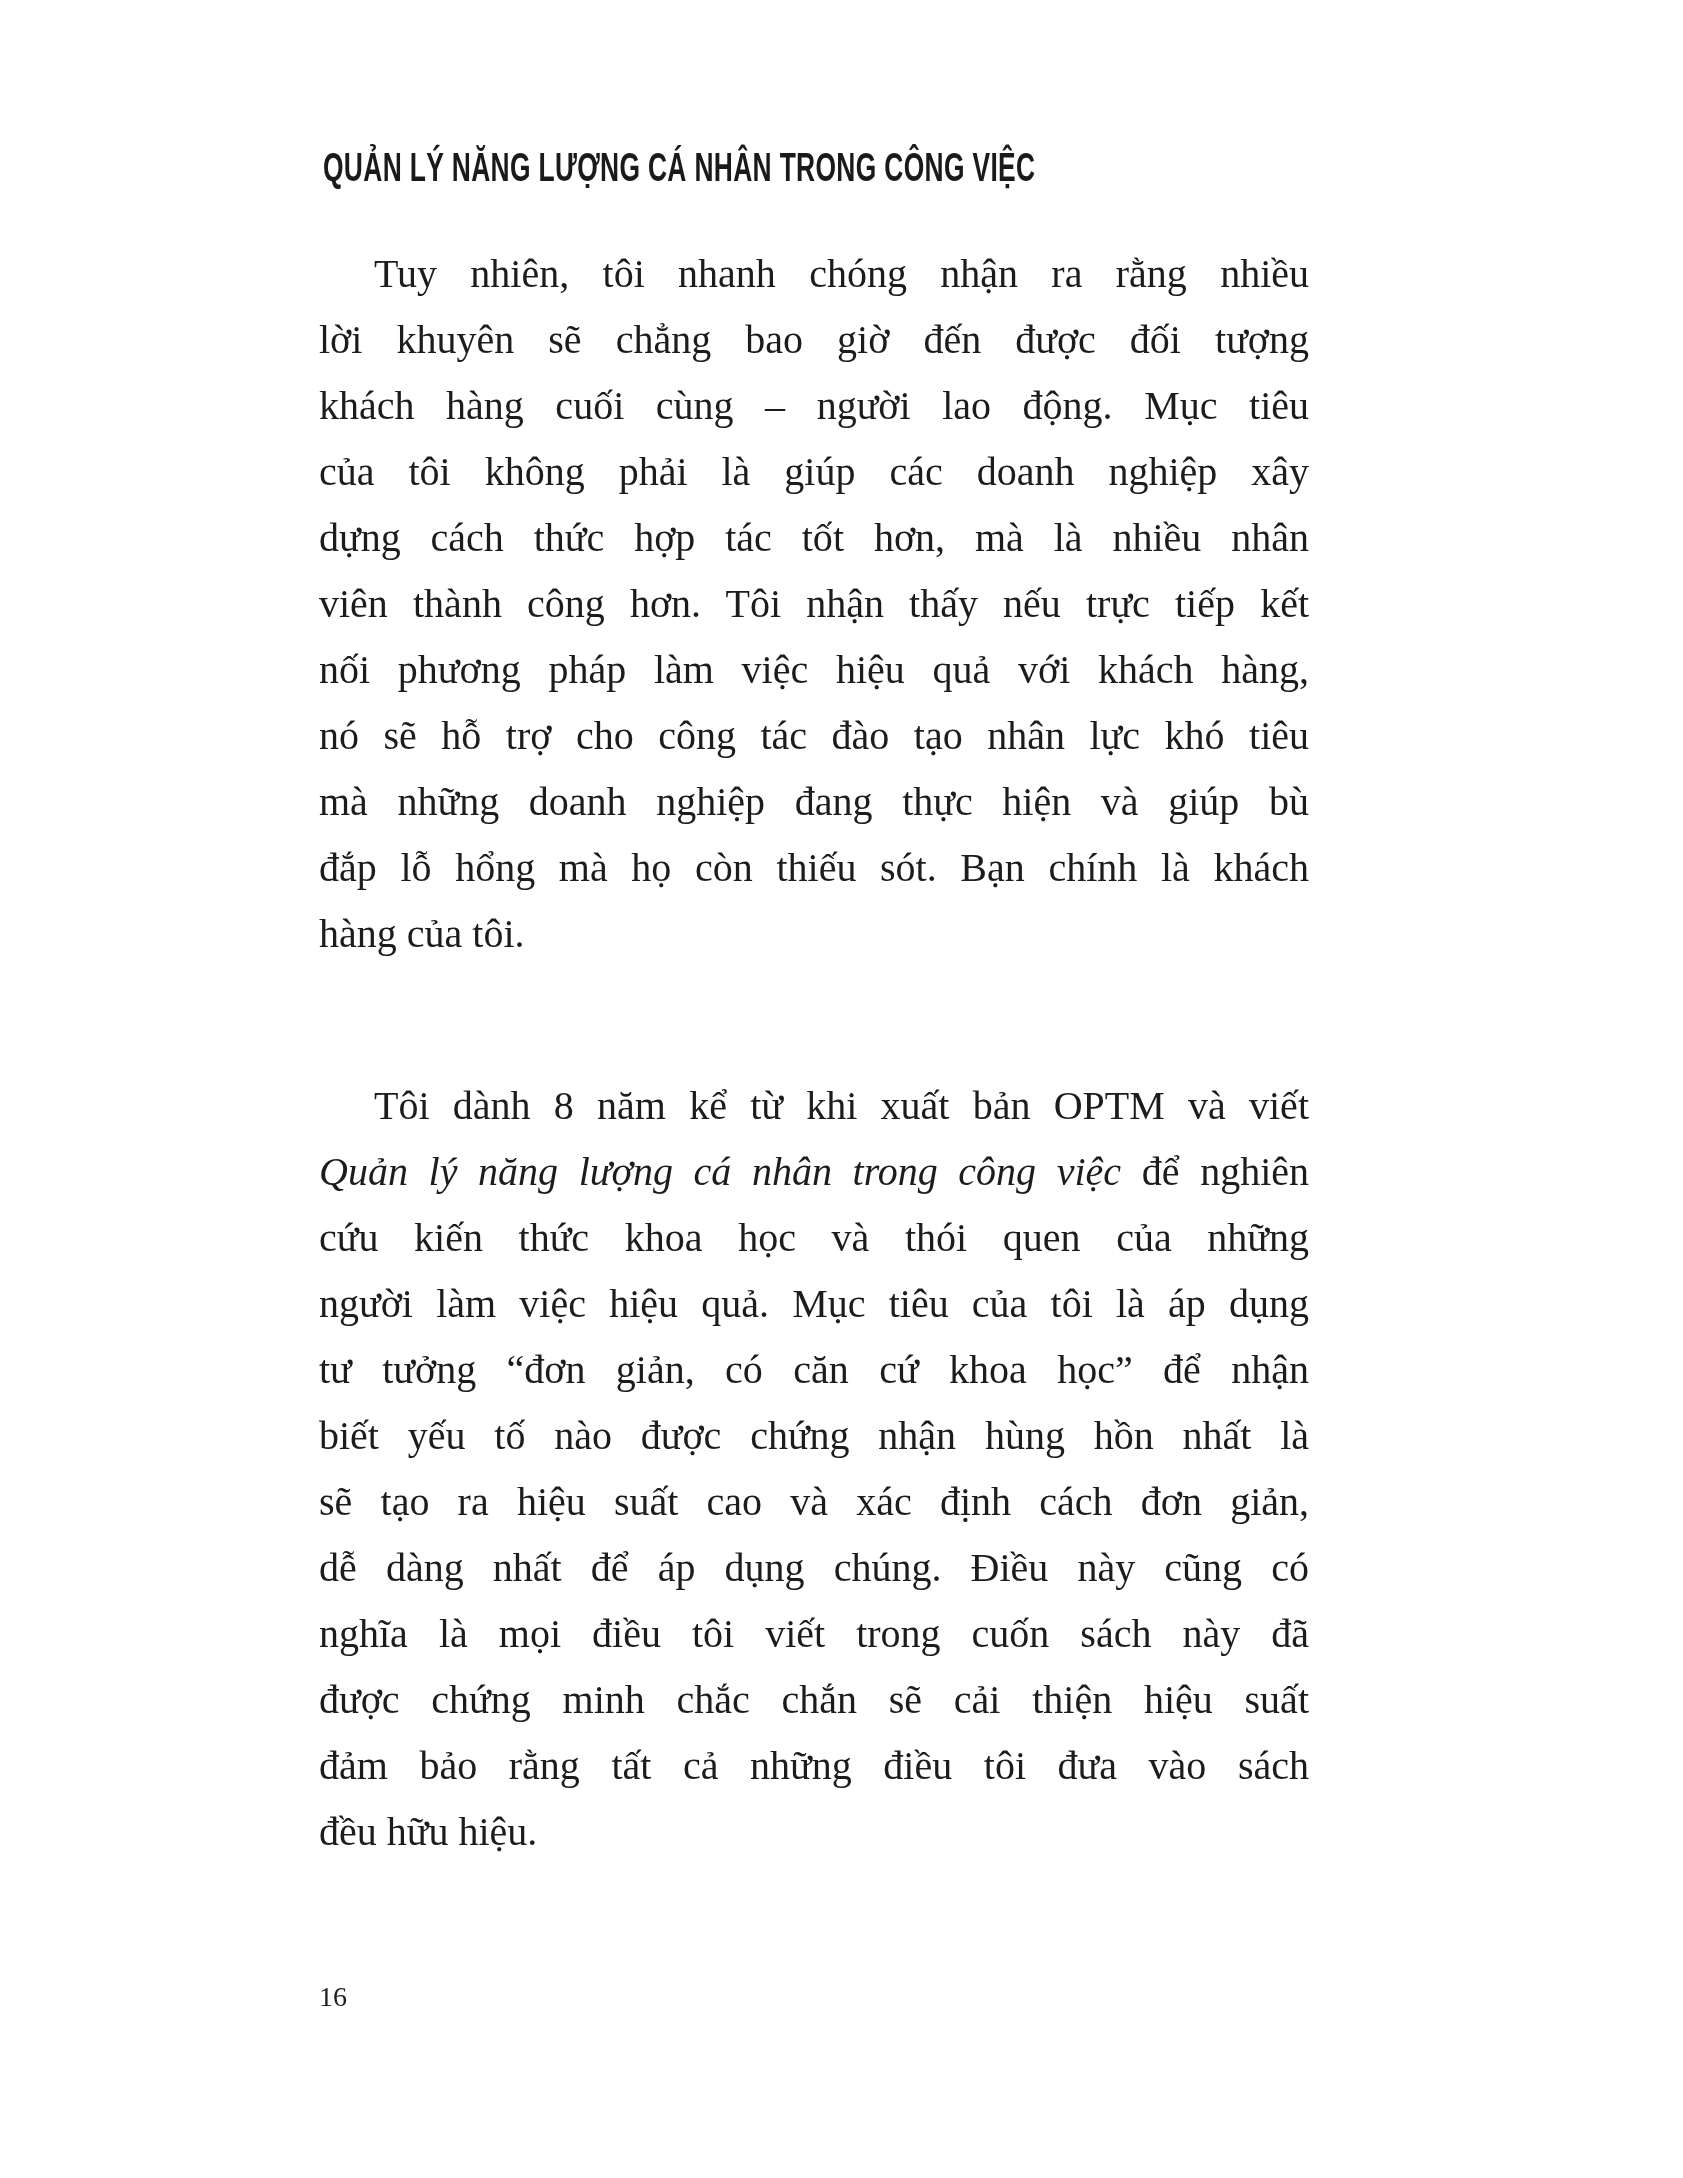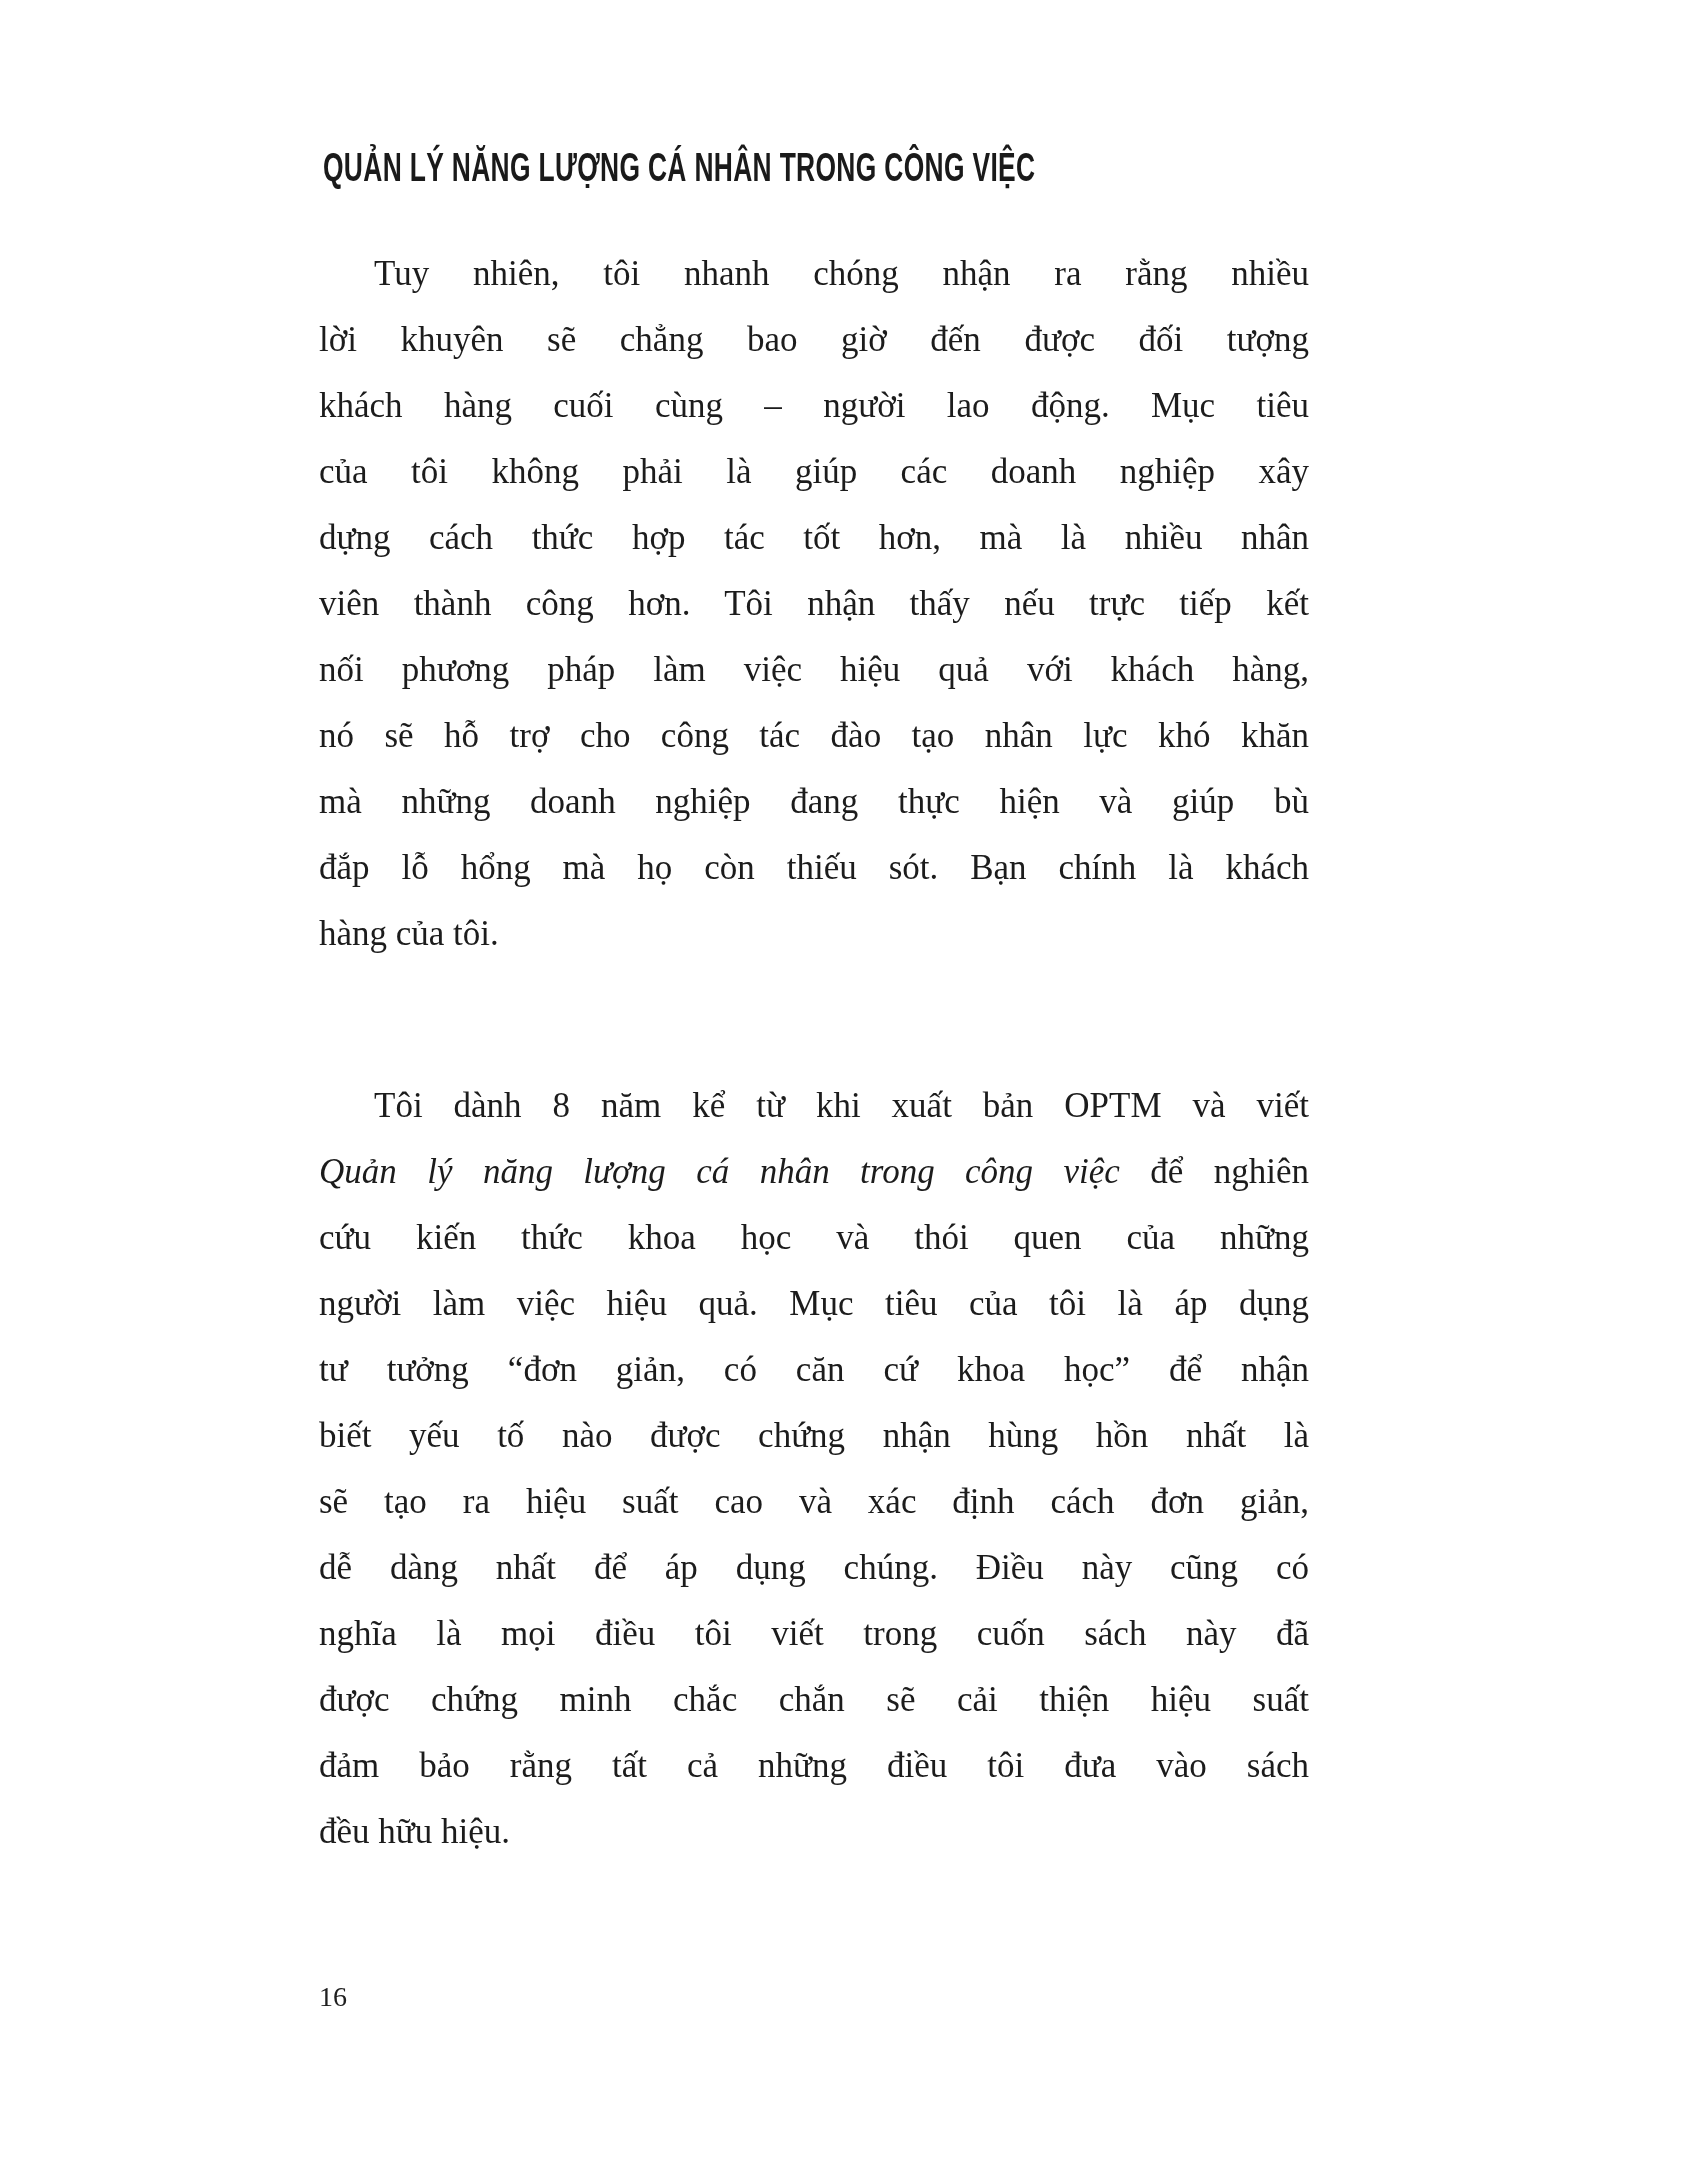--- a/index.html
+++ b/index.html
@@ -28,21 +28,21 @@
     white-space: nowrap;
     transform: scaleX(0.66);
     transform-origin: left top;
     color: #1a1a1a;
   }
   .body-text {
     position: absolute;
     left: 319px;
     top: 241px;
     width: 990px;
-    font-size: 35px;
+    font-size: 40px;
     line-height: 66px;
   }
   .paragraph { margin: 0; }
   .paragraph + .paragraph { margin-top: 106px; }
   .line {
     text-align: justify;
     text-align-last: justify;
     height: 66px;
     overflow: visible;
   }
@@ -67,21 +67,21 @@
 
   <div class="body-text">
       <div class="paragraph">
         <div class="line first-line"><span>Tuy nhiên, tôi nhanh chóng nhận ra rằng nhiều</span></div>
         <div class="line"><span>lời khuyên sẽ chẳng bao giờ đến được đối tượng</span></div>
         <div class="line"><span>khách hàng cuối cùng – người lao động. Mục tiêu</span></div>
         <div class="line"><span>của tôi không phải là giúp các doanh nghiệp xây</span></div>
         <div class="line"><span>dựng cách thức hợp tác tốt hơn, mà là nhiều nhân</span></div>
         <div class="line"><span>viên thành công hơn. Tôi nhận thấy nếu trực tiếp kết</span></div>
         <div class="line"><span>nối phương pháp làm việc hiệu quả với khách hàng,</span></div>
-        <div class="line"><span>nó sẽ hỗ trợ cho công tác đào tạo nhân lực khó khăn</span></div>
+        <div class="line"><span>nó sẽ hỗ trợ cho công tác đào tạo nhân lực khó tiêu</span></div>
         <div class="line"><span>mà những doanh nghiệp đang thực hiện và giúp bù</span></div>
         <div class="line"><span>đắp lỗ hổng mà họ còn thiếu sót. Bạn chính là khách</span></div>
         <div class="line para-last"><span>hàng của tôi.</span></div>
       </div>
       <div class="paragraph">
         <div class="line first-line"><span>Tôi dành 8 năm kể từ khi xuất bản OPTM và viết</span></div>
         <div class="line"><span class="seg-italic">Quản lý năng lượng cá nhân trong công việc</span><span> để nghiên</span></div>
         <div class="line"><span>cứu kiến thức khoa học và thói quen của những</span></div>
         <div class="line"><span>người làm việc hiệu quả. Mục tiêu của tôi là áp dụng</span></div>
         <div class="line"><span>tư tưởng “đơn giản, có căn cứ khoa học” để nhận</span></div>

